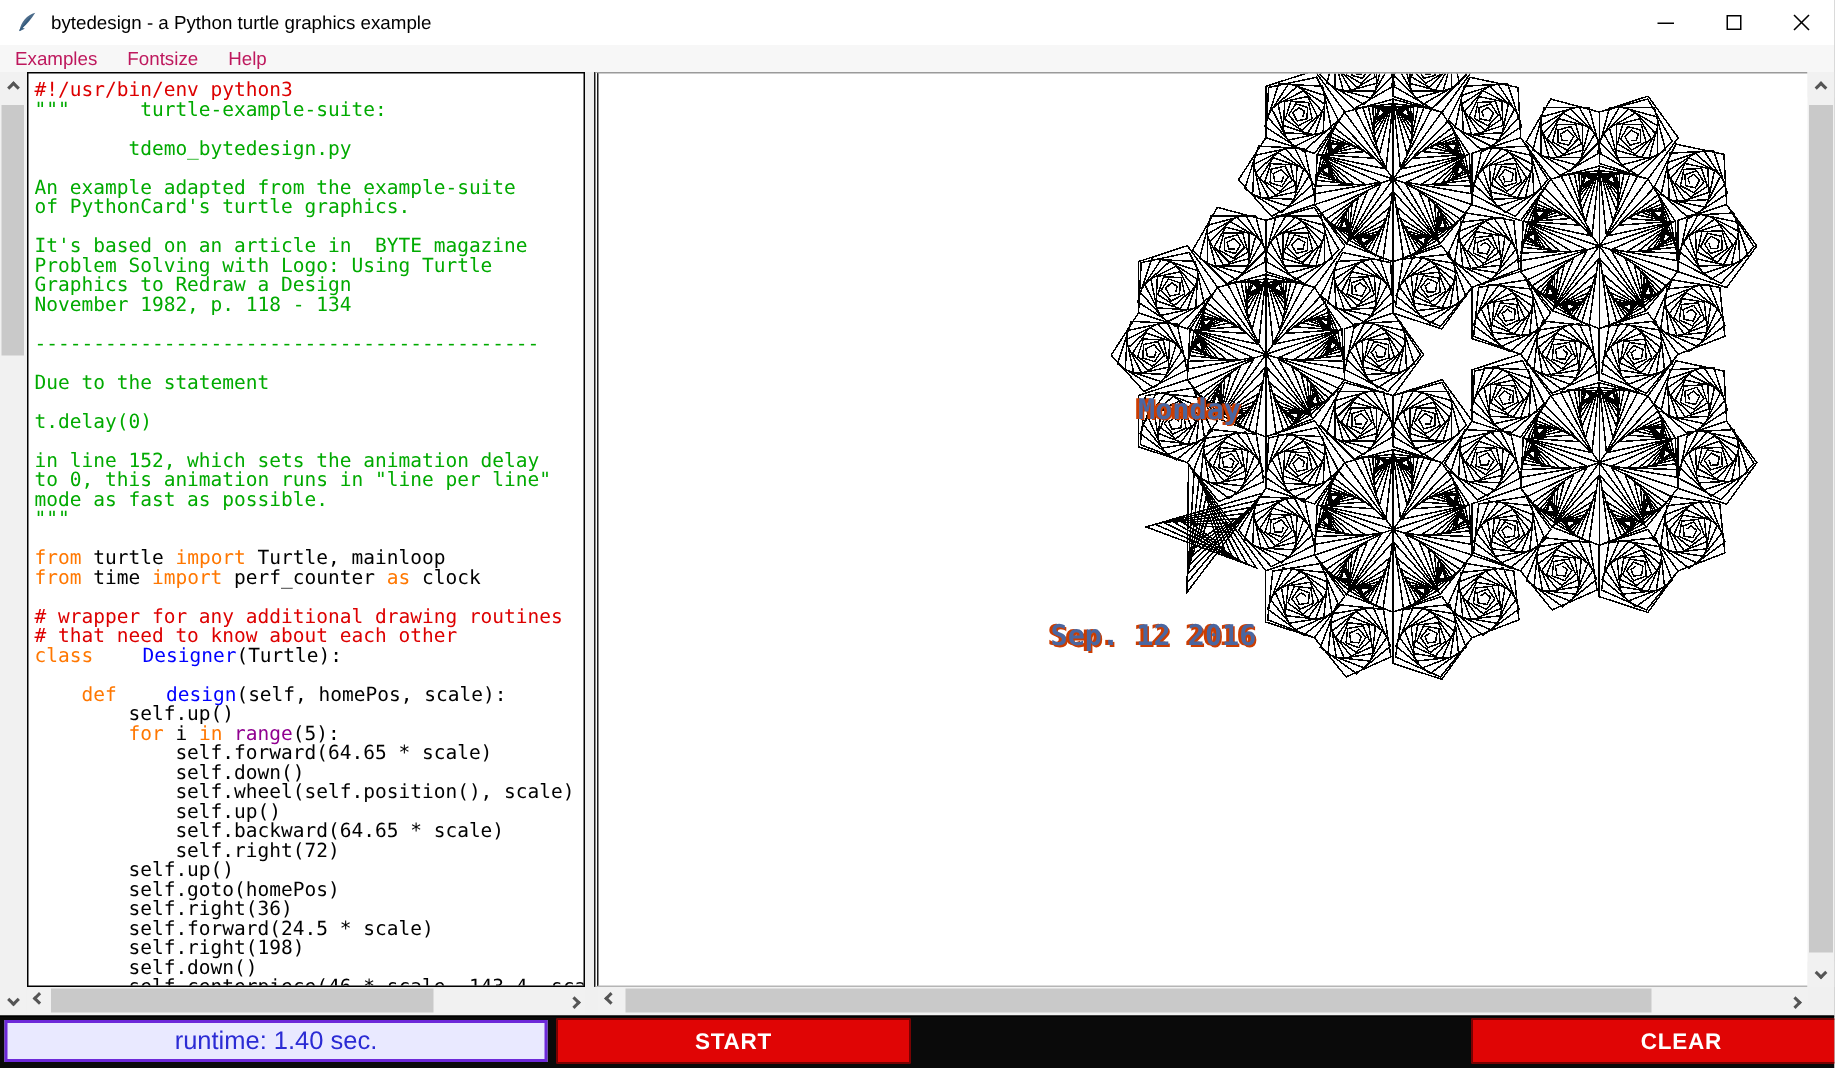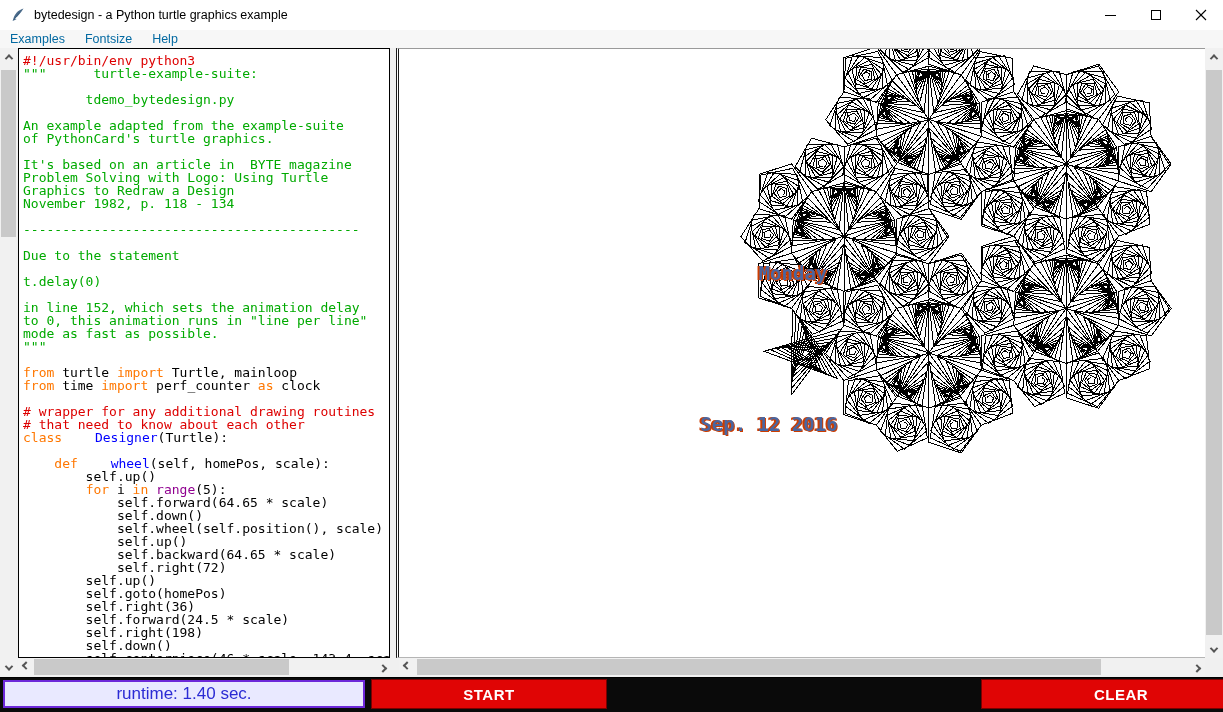--- a/index.html
+++ b/index.html
@@ -11,21 +11,21 @@
   }
   
   .titlebar{position:absolute;left:0;top:0;width:1223px;height:30px;background:#ffffff;display:flex;align-items:center;}
   .app-icon{margin-left:10px;width:16px;height:16px;flex:0 0 auto;}
   .title-text{margin-left:8px;font-size:12.5px;color:#000;text-align:right;}
   .winbtns{position:absolute;right:0;top:0;height:30px;display:flex;}
   .wbtn{width:45px;height:30px;display:flex;align-items:center;justify-content:center;cursor:default;}
   .ic-min{width:11px;height:1px;background:#000;}
   .ic-max{width:10px;height:10px;border:1px solid #000;}
   
-  .menubar{position:absolute;left:0;top:30px;width:1223px;height:18px;background:#f7f7f7;display:flex;align-items:flex-end;font-size:12.5px;color:#0369a1;}
+  .menubar{position:absolute;left:0;top:30px;width:1223px;height:18px;background:#f7f7f7;display:flex;align-items:flex-end;font-size:12.5px;color:#be185d;}
   .menu-item{padding:0 10px;height:18px;line-height:18px;}
   
   .sb{position:absolute;background:#f1f1f1;}
   .sb-btn{position:absolute;display:flex;align-items:center;justify-content:center;background:#f1f1f1;}
   .sb-thumb{position:absolute;background:#c9c9c9;}
   .chev{display:inline-block;width:6px;height:6px;border-left:2px solid #555;border-top:2px solid #555;}
   .chev.up{transform:rotate(45deg) translate(1px,1px);}
   .chev.down{transform:rotate(225deg) translate(1px,1px);}
   .chev.left{transform:rotate(-45deg) translate(1px,-1px);}
   .chev.right{transform:rotate(135deg) translate(1px,-1px);}
@@ -141,21 +141,21 @@
         <div class="cl"><span class="tok-s">mode as fast as possible.</span></div>
         <div class="cl"><span class="tok-s">"""</span></div>
         <div class="cl">&nbsp;</div>
         <div class="cl"><span class="tok-k">from</span><span class="tok-p"> turtle </span><span class="tok-k">import</span><span class="tok-p"> Turtle, mainloop</span></div>
         <div class="cl"><span class="tok-k">from</span><span class="tok-p"> time </span><span class="tok-k">import</span><span class="tok-p"> perf_counter </span><span class="tok-k">as</span><span class="tok-p"> clock</span></div>
         <div class="cl">&nbsp;</div>
         <div class="cl"><span class="tok-c"># wrapper for any additional drawing routines</span></div>
         <div class="cl"><span class="tok-c"># that need to know about each other</span></div>
         <div class="cl"><span class="tok-k">class</span><span class="tok-p"> </span><span class="tok-d">Designer</span><span class="tok-p">(Turtle):</span></div>
         <div class="cl">&nbsp;</div>
-        <div class="cl"><span class="tok-p">    </span><span class="tok-k">def</span><span class="tok-p"> </span><span class="tok-d">wheel</span><span class="tok-p">(self, homePos, scale):</span></div>
+        <div class="cl"><span class="tok-p">    </span><span class="tok-k">def</span><span class="tok-p"> </span><span class="tok-d">design</span><span class="tok-p">(self, homePos, scale):</span></div>
         <div class="cl"><span class="tok-p">        self.up()</span></div>
         <div class="cl"><span class="tok-p">        </span><span class="tok-k">for</span><span class="tok-p"> i </span><span class="tok-k">in</span><span class="tok-p"> </span><span class="tok-b">range</span><span class="tok-p">(5):</span></div>
         <div class="cl"><span class="tok-p">            self.forward(64.65 * scale)</span></div>
         <div class="cl"><span class="tok-p">            self.down()</span></div>
         <div class="cl"><span class="tok-p">            self.wheel(self.position(), scale)</span></div>
         <div class="cl"><span class="tok-p">            self.up()</span></div>
         <div class="cl"><span class="tok-p">            self.backward(64.65 * scale)</span></div>
         <div class="cl"><span class="tok-p">            self.right(72)</span></div>
         <div class="cl"><span class="tok-p">        self.up()</span></div>
         <div class="cl"><span class="tok-p">        self.goto(homePos)</span></div>

